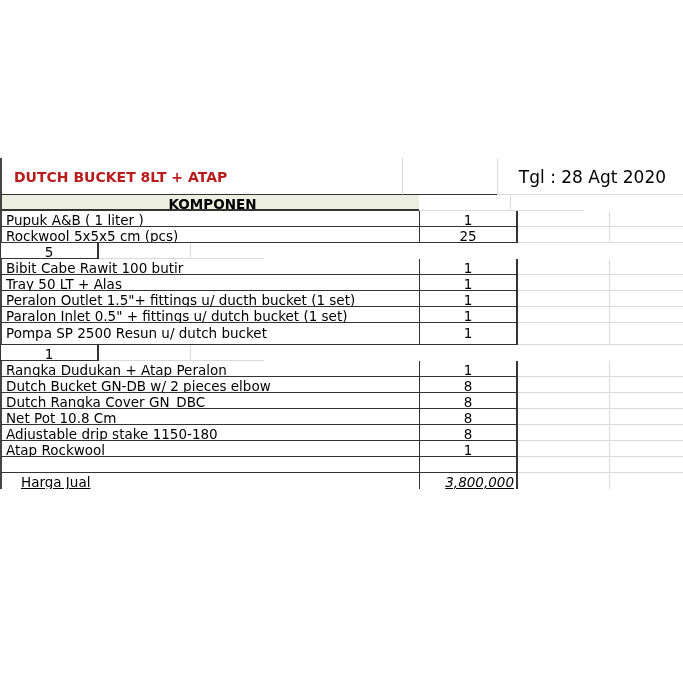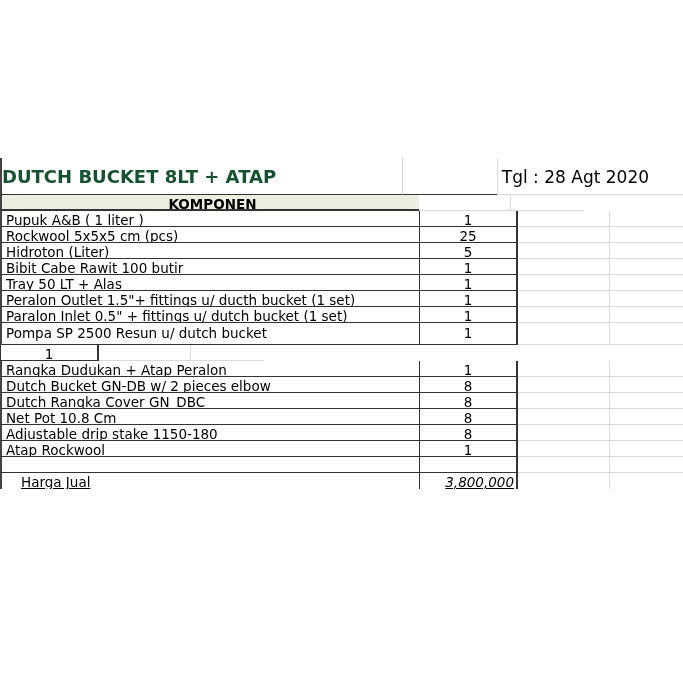--- a/index.html
+++ b/index.html
@@ -55,39 +55,40 @@
       border-right: 1px solid #d9d9d9;
     }
     .tbl .col-d {
       border-bottom: 1px solid #d9d9d9;
     }
 
     
     .title-row .col-a {
       border-left: 2px solid #444;
       border-bottom: 1.5px solid #333;
-      padding-left: 0;
-      color: #14532d;
+      padding-left: 12px;
+      color: #b91c1c;
       font-weight: bold;
-      font-size: 18px;
+      font-size: 14px;
       line-height: 38px;
     }
     .title-row .col-b {
       border-left: 1px solid #d9d9d9;
       border-bottom: 1.5px solid #333;
     }
     .title-row .col-cd {
       width: 194px;
       box-sizing: border-box;
       border-left: 1px solid #d9d9d9;
       border-bottom: 1px solid #d9d9d9;
       padding-left: 4px;
       font-size: 17px;
       line-height: 38px;
       font-family: "DejaVu Sans", sans-serif;
+      text-align: center;
     }
 
     
     .hdr .col-a, .hdr .col-b {
       background: #ecefdf;
       font-weight: bold;
       text-align: center;
       font-size: 13.5px;
       border-bottom: 2px solid #333;
     }
@@ -127,21 +128,20 @@
     <div class="cell col-c"></div>
     <div class="cell col-d"></div>
   </div>
   <div class="row tbl">
     <div class="cell col-a">Rockwool 5x5x5 cm (pcs)</div>
     <div class="cell col-b">25</div>
     <div class="cell col-c"></div>
     <div class="cell col-d"></div>
   </div>
   <div class="row tbl">
-    <div class="cell col-a">Hidroton (Liter)</div>
     <div class="cell col-b">5</div>
     <div class="cell col-c"></div>
     <div class="cell col-d"></div>
   </div>
   <div class="row tbl">
     <div class="cell col-a">Bibit Cabe Rawit 100 butir</div>
     <div class="cell col-b">1</div>
     <div class="cell col-c"></div>
     <div class="cell col-d"></div>
   </div>

